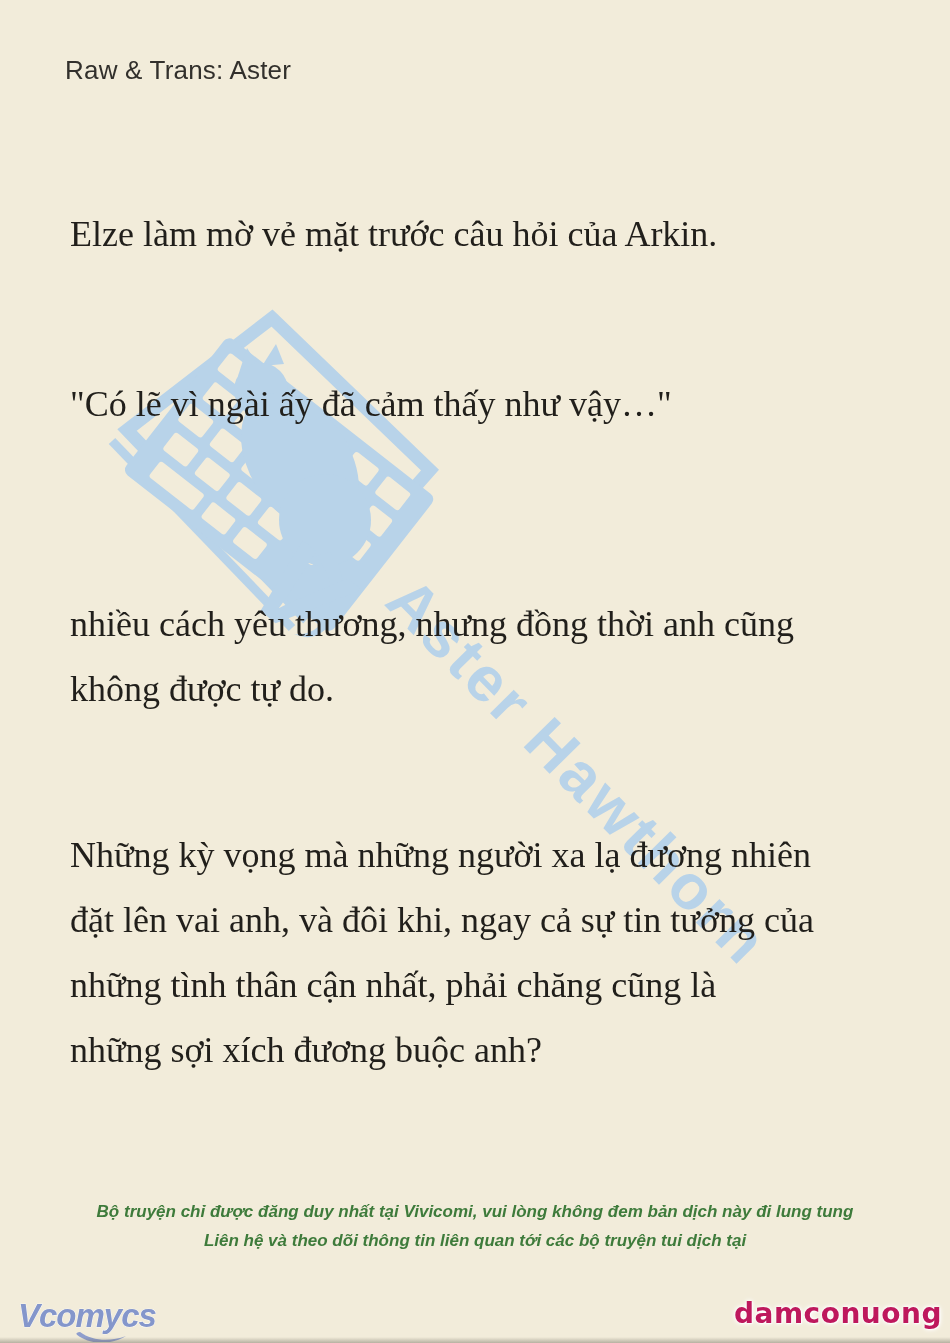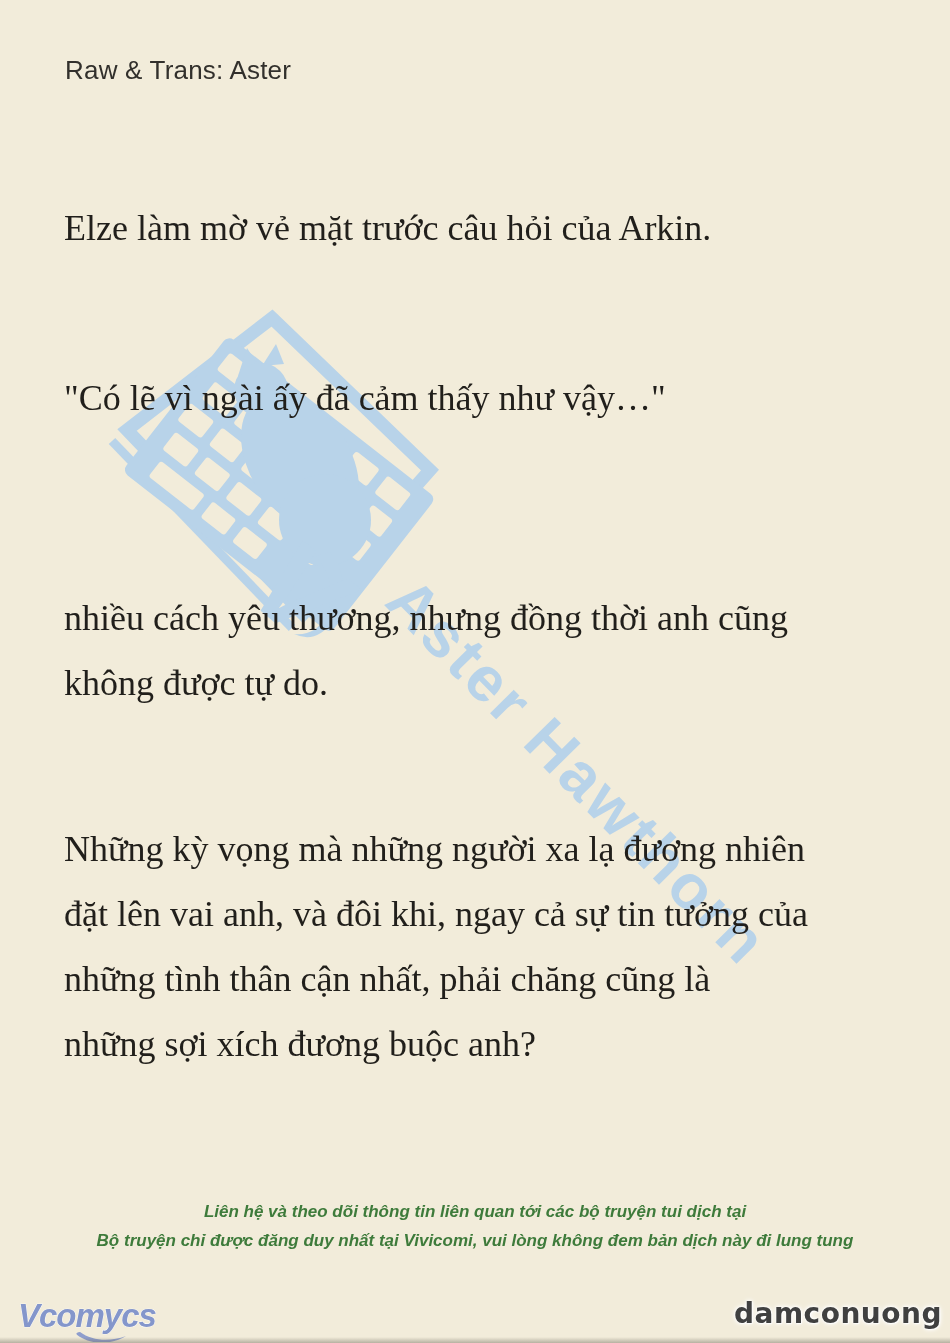--- a/index.html
+++ b/index.html
@@ -37,21 +37,21 @@
     position: absolute;
     left: 58px;
     right: 50px;
     top: 190px;
     z-index: 2;
     color: #211f1b;
     font-family: "Liberation Serif", serif;
     font-size: 36px;
     line-height: 65px;
   }
-  .story .para { margin: 6px; }
+  .story .para { margin: 12px; }
   .story .para + .para.gap-a { margin-top: 105px; }
   .story .para + .para.gap-b { margin-top: 90px; }
   .story .para + .para.gap-c { margin-top: 101px; }
   .story .line { white-space: nowrap; }
 
   
   .notice {
     position: absolute;
     left: 0;
     right: 0;
@@ -76,21 +76,21 @@
   
   .damconuong {
     position: absolute;
     right: 8px;
     top: 1297px;
     z-index: 3;
     font-family: "DejaVu Sans", sans-serif;
     font-weight: bold;
     font-size: 28px;
     letter-spacing: 0.5px;
-    color: #404040;
+    color: #be185d;
     text-shadow:
       0 0 2px #ffffff,
       0 0 4px #ffffff,
       0 0 6px rgba(255,255,255,0.9),
       1px 1px 1px rgba(255,255,255,0.8);
   }
 
   
   .bottom-edge {
     position: absolute;
@@ -173,22 +173,22 @@
   </p>
   <p class="para gap-c">
     <span class="line">Những kỳ vọng mà những người xa lạ đương nhiên</span><br>
     <span class="line">đặt lên vai anh, và đôi khi, ngay cả sự tin tưởng của</span><br>
     <span class="line">những tình thân cận nhất, phải chăng cũng là</span><br>
     <span class="line">những sợi xích đương buộc anh?</span>
   </p>
 </main>
 
 <div class="notice">
+  <div>Bộ truyện chỉ được đăng duy nhất tại Vivicomi, vui lòng không đem bản dịch này đi lung tung</div>
   <div>Liên hệ và theo dõi thông tin liên quan tới các bộ truyện tui dịch tại</div>
-  <div>Bộ truyện chỉ được đăng duy nhất tại Vivicomi, vui lòng không đem bản dịch này đi lung tung</div>
 </div>
 
 <div class="vcomycs">
   <svg width="180" height="54" viewBox="0 0 180 54">
     <text x="4" y="39" font-family="Liberation Sans, sans-serif" font-size="33" font-weight="bold" font-style="italic" letter-spacing="-1" fill="#8496cb" stroke="#ffffff" stroke-width="0.7" paint-order="stroke">Vcomycs</text>
     <path d="M66,44 C 78,53 96,54 112,48 C 100,56 80,57 68,50 C 62,47 60,45 66,44 Z" fill="#8496cb" opacity="0.9"></path>
   </svg>
 </div>
 
 <div class="damconuong">damconuong</div>

